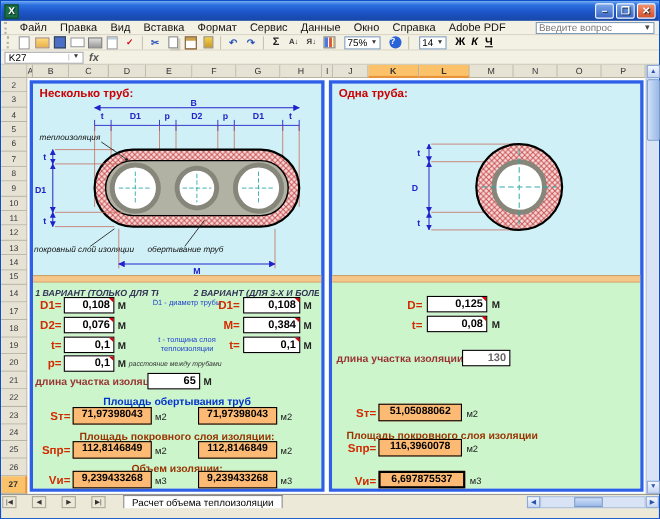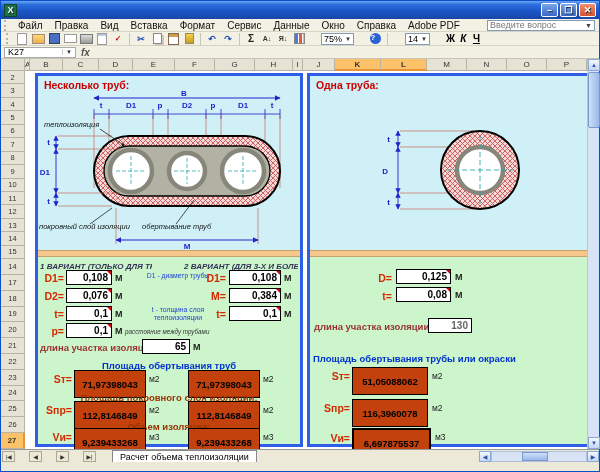--- a/index.html
+++ b/index.html
@@ -34,21 +34,21 @@
 .i-prev{background:#fff;border:1px solid #999;width:10px;height:12px;box-shadow:inset 0 2px #bcd;}
 .i-spell{color:#c00;font-weight:bold;font-size:8px;}
 .i-cut,.i-undo,.i-redo{color:#2a52b8;font-weight:bold;}
 .i-copy{background:#fff;border:1px solid #888;width:9px;height:11px;box-shadow:2px 2px 0 #cfcab8;}
 .i-paste{background:#caa24a;border:1px solid #865;width:11px;height:12px;box-shadow:inset 0 -7px #fff;}
 .i-fmt{background:linear-gradient(#f4d24a,#c89a2a);width:9px;height:11px;border:1px solid #986;}
 .i-sum{color:#222;font-weight:bold;font-size:10px;}
 .i-sort{color:#333;font-size:7px;font-weight:bold;}
 .i-chart{background:linear-gradient(90deg,#4a7ae0 0 3px,#fff 3px 4px,#e05a4a 4px 7px,#fff 7px 8px,#eac24a 8px 11px);width:11px;height:11px;border:1px solid #888;}
 .i-help{background:#2a62d8;color:#fff;border-radius:50%;width:11px;height:11px;font-size:8px;font-weight:bold;}
-.combo{height:12px;border:1px solid #7f9db9;background:#fff;font-size:9px;display:flex;align-items:center;padding:0 2px;margin:0 14px;}
+.combo{height:12px;border:1px solid #7f9db9;background:#fff;font-size:9px;display:flex;align-items:center;padding:0 2px;margin:0 6px;}
 .combo .dd{font-size:6px;color:#333;margin-left:3px;}
 .fmtb{font-size:10px;font-weight:bold;width:13px;text-align:center;}
 
 
 .fbar{height:13px;background:#f3f1e4;display:flex;align-items:center;border-bottom:1px solid #c8c4b4;font-size:9px;}
 .namebox{width:72px;height:11px;background:#fff;border:1px solid #aaa;margin-left:3px;display:flex;align-items:center;padding:0 3px;}
 .namebox .dd{margin-left:auto;font-size:6px;color:#333;border-left:1px solid #ccc;padding-left:3px;}
 .fx{font-style:italic;font-weight:bold;color:#555;margin:0 5px;font-size:10px;}
 .fvalue{flex:1;height:11px;background:#fff;border:1px solid #aaa;font-size:8.5px;padding:0 3px;white-space:nowrap;overflow:hidden;display:flex;align-items:center;}
 
@@ -59,31 +59,31 @@
 .ch{height:12px;background:#e6e3d5;border-right:1px solid #b8b4a4;border-bottom:1px solid #b8b4a4;font-size:8px;color:#333;text-align:center;overflow:hidden;line-height:11px;}
 .ch.hl{background:#fbc26a;border-bottom:2px solid #e8923a;font-weight:bold;}
 .rowhdrs{position:absolute;left:0;top:12px;width:24px;bottom:0;display:flex;flex-direction:column;}
 .rh{width:24px;background:#e6e3d5;border-right:1px solid #b8b4a4;border-bottom:1px solid #b8b4a4;font-size:7.5px;color:#333;text-align:center;display:flex;align-items:center;justify-content:center;}
 .rh.a{height:13.45px;}
 .rh.b{height:15.8px;}
 .rh.hl{background:#fbc26a;border-right:2px solid #e8923a;font-weight:bold;}
 .gridarea{position:absolute;left:24px;top:12px;right:12px;bottom:0;background:#fff;overflow:hidden;}
 
 
-.panel{position:absolute;top:2px;height:374px;border:3px solid #2f5fe8;background:#cff0f6;margin-left:8px;}
+.panel{position:absolute;top:2px;height:374px;border:3px solid #2f5fe8;background:#cff0f6;}
 .panel .inner{position:relative;width:100%;height:100%;}
 .ptitle{position:absolute;left:6px;top:3px;color:#cc0000;font-weight:bold;font-size:10.5px;}
 .strip{position:absolute;left:0;right:0;top:174px;height:7px;background:#f6c78a;border-top:1px solid #caa26a;border-bottom:1px solid #caa26a;}
 .calc{position:absolute;left:0;right:0;top:181px;bottom:0;background:#ccf5cc;}
 .vhdr{position:absolute;font-size:8px;font-style:italic;font-weight:bold;color:#333355;text-align:center;white-space:nowrap;overflow:hidden;}
 .rlab{position:absolute;color:#d42a00;font-weight:bold;font-size:10.5px;text-align:right;}
 .mlab{position:absolute;color:#993333;font-weight:bold;font-size:9.5px;text-align:right;white-space:nowrap;}
 .ibox{position:absolute;background:#fff;border:1.5px solid #000;height:15px;font-weight:bold;font-size:10px;text-align:right;padding:1px 3px 0 0;}
 .ibox.comm::after{content:"";position:absolute;top:0;right:0;border-left:4px solid transparent;border-top:4px solid #d00;}
-.ybox{position:absolute;background:#c2410c;border:1.5px solid #000;height:28px;text-align:center;font-weight:600;font-size:9.5px;padding-top:8px;}
+.ybox{position:absolute;background:#fdba74;border:1.5px solid #000;height:16px;text-align:center;font-weight:600;font-size:9.5px;padding-top:0;}
 .ybox.sel{border:2.5px solid #000;}
 .unit{position:absolute;font-size:9px;font-weight:bold;color:#222;}
 .unit2{position:absolute;font-size:8.5px;color:#222;}
 .bhdr{position:absolute;color:#0033cc;font-weight:bold;font-size:9.5px;text-align:center;white-space:nowrap;}
 .brhdr{position:absolute;color:#993300;font-weight:bold;font-size:9.5px;text-align:center;white-space:nowrap;}
 .note{position:absolute;color:#2244cc;font-size:6.8px;text-align:center;line-height:1.15;}
 .tinynote{position:absolute;color:#333;font-size:6.3px;font-style:italic;white-space:nowrap;}
 
 
 .vscroll{position:absolute;right:0;top:0;width:12px;bottom:0;background:#d8e4f6;border-left:1px solid #b8c4d8;}
@@ -461,25 +461,25 @@
           <div class="ibox comm" style="left:86px;top:193px;width:55px;">0,125</div>
           <div class="unit" style="left:145px;top:196px;">М</div>
 
           <div class="rlab" style="left:40px;top:214px;width:42px;">t=</div>
           <div class="ibox comm" style="left:86px;top:211px;width:55px;">0,08</div>
           <div class="unit" style="left:145px;top:214px;">М</div>
 
           <div class="mlab" style="left:4px;top:245px;width:112px;">длина участка изоляции L=</div>
           <div class="ibox" style="left:118px;top:242px;width:44px;color:#666;">130</div>
 
-          <div class="bhdr" style="left:3px;top:277px;text-align:left;">Площадь обертывания трубы или окраски</div>
           <div class="rlab" style="left:12px;top:294px;width:28px;">Sт=</div>
           <div class="ybox" style="left:42px;top:291px;width:76px;">51,05088062</div>
           <div class="unit2" style="left:122px;top:295px;">м2</div>
 
+          <div class="brhdr" style="left:10px;top:315px;width:180px;">Площадь покровного слоя изоляции</div>
           <div class="rlab" style="left:8px;top:326px;width:32px;">Sпр=</div>
           <div class="ybox" style="left:42px;top:323px;width:76px;">116,3960078</div>
           <div class="unit2" style="left:122px;top:327px;">м2</div>
 
           <div class="rlab" style="left:12px;top:356px;width:28px;">Vи=</div>
           <div class="ybox sel" style="left:42px;top:352px;width:79px;">6,697875537</div>
           <div class="unit2" style="left:125px;top:356px;">м3</div>
         </div>
       </div>
 

